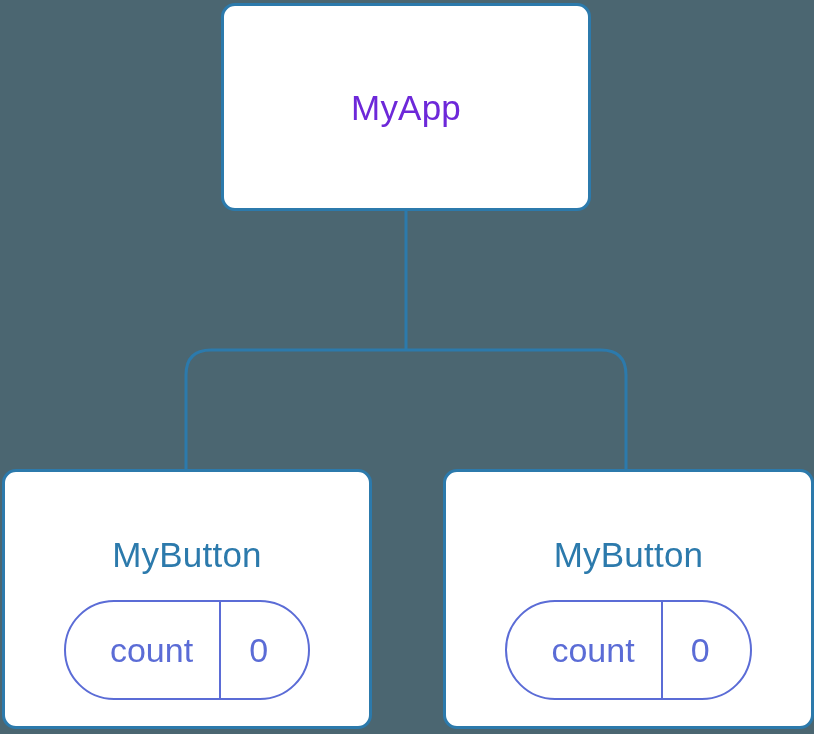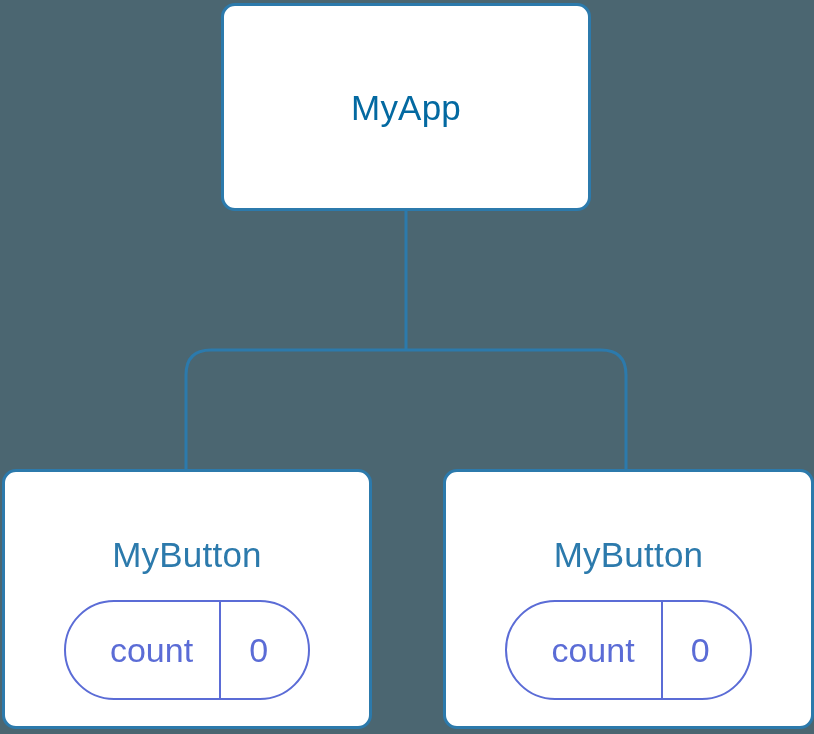--- a/index.html
+++ b/index.html
@@ -116,21 +116,21 @@
 <body style="background: rgb(75, 102, 113);">
 
 <div id="stage" style="background: rgb(75, 102, 113);">
 
   <svg id="edges" viewBox="0 0 814 734" width="814" height="734" xmlns="http://www.w3.org/2000/svg">
     <path fill="none" stroke="#2c7aac" stroke-width="3" stroke-linecap="butt" d="M 406 211 L 406 350"></path>
     <path fill="none" stroke="#2c7aac" stroke-width="3" stroke-linecap="butt" d="M 186 469 L 186 375 Q 186 350 211 350 L 601 350 Q 626 350 626 375 L 626 469"></path>
   </svg>
 
   <div class="node node-root" style="border-color: rgb(44, 122, 172); background: rgb(255, 255, 255);">
-    <div class="node-title" style="color: #0369a1;">MyApp</div>
+    <div class="node-title" style="color: #6d28d9;">MyApp</div>
   </div>
 
   <div class="node node-child-left" style="border-color: rgb(44, 122, 172); background: rgb(255, 255, 255);">
     <div class="node-title" style="color: rgb(44, 122, 172);">MyButton</div>
     <div class="state-pill" style="border-color: rgb(91, 108, 214);">
       <div class="state-key" style="color: rgb(91, 108, 214);">count</div>
       <div class="state-divider" style="background: rgb(91, 108, 214);"></div>
       <div class="state-value" style="color: rgb(91, 108, 214);">0</div>
     </div>
   </div>

